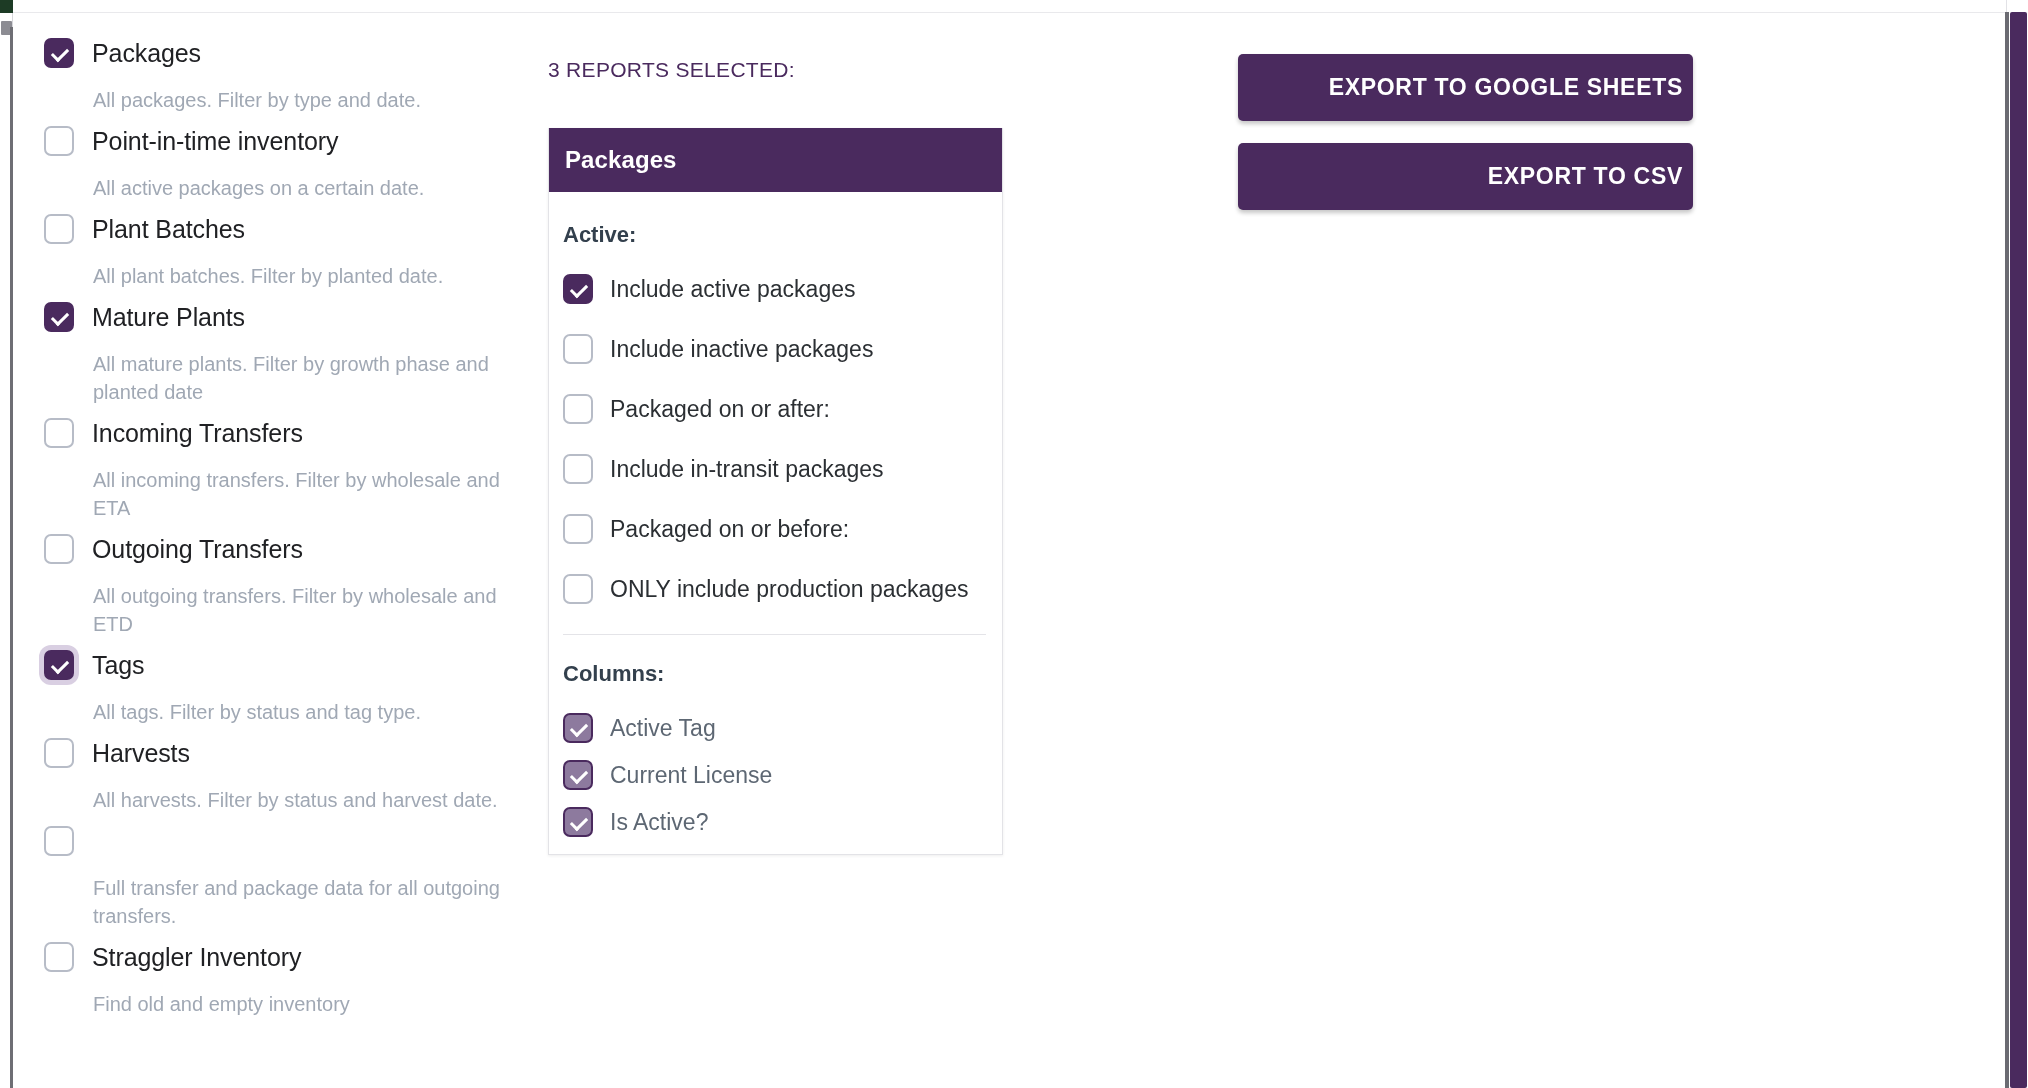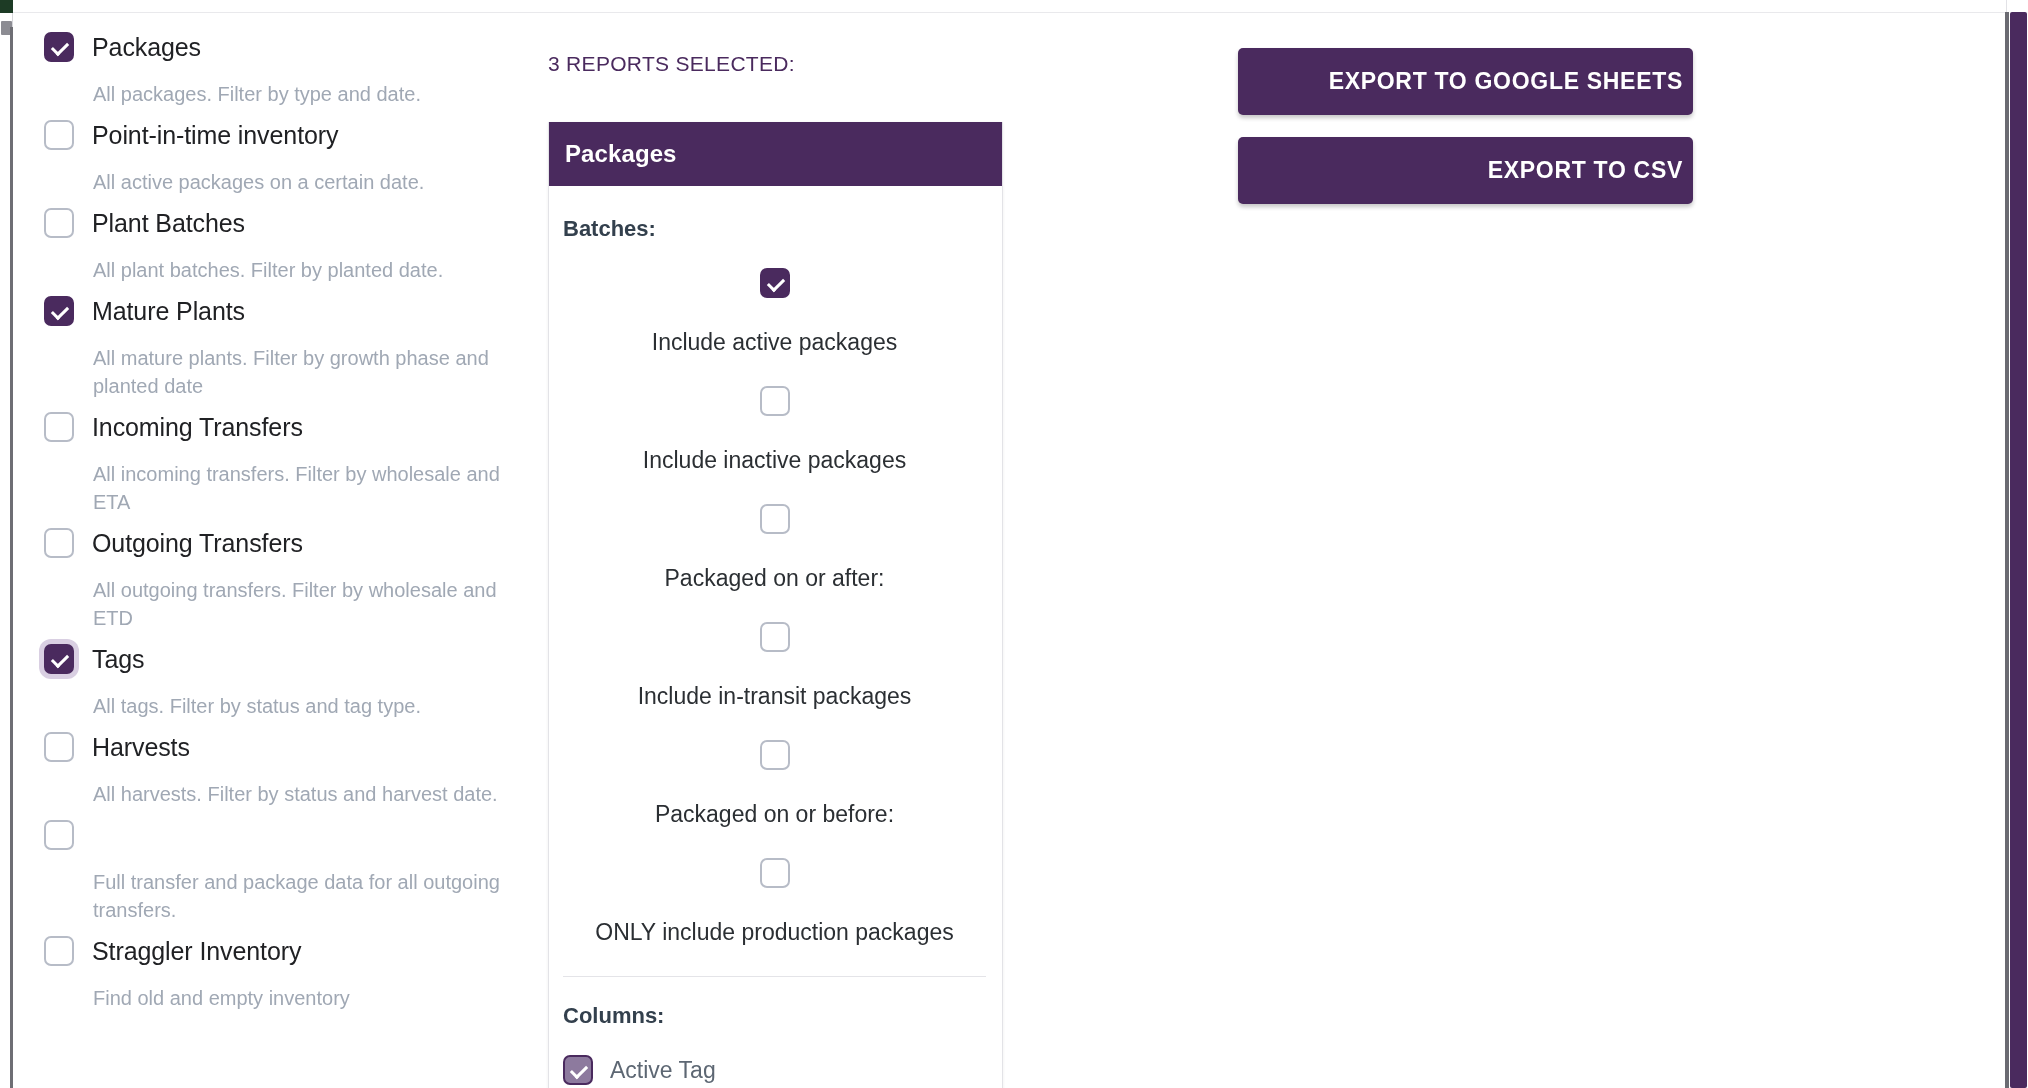--- a/index.html
+++ b/index.html
@@ -64,21 +64,21 @@
   }
   .right-inner-line {
     position: absolute; top: 12px; right: 19px;
     width: 4px; height: 1076px;
     background: #6b6b72;
   }
 
   
   .content {
     position: absolute;
-    top: 0; left: 14px;
+    top: 6px; left: 14px;
     width: 1992px; height: 1074px;
     display: flex;
     align-items: flex-start;
   }
 
   
   .sidebar {
     width: 534px;
     padding: 30px 0 0 30px;
     height: 1074px;
@@ -170,23 +170,22 @@
   .card-body { padding: 22px 16px 0 14px; }
   .section-head {
     font-size: 22px;
     font-weight: bold;
     color: #33404d;
     margin: 8px 0 26px 0;
   }
   .filter-row {
     display: flex;
     align-items: center;
-    gap: 31px;
+    gap: 17px;
     margin-bottom: 30px;
-    flex-direction: column;
   }
   .filter-label {
     font-size: 23px;
     color: #2b2f33;
   }
   .card-divider {
     height: 1px;
     background: #e4e4e8;
     margin: 16px 0 26px 0;
   }
@@ -331,21 +330,21 @@
           <div class="rep-desc">Find old and empty inventory</div>
         </div>
       </div>
 
     <div class="center">
       <div class="selected-title">3 REPORTS SELECTED:</div>
 
       <div class="report-card">
         <div class="card-header">Packages</div>
         <div class="card-body">
-          <div class="section-head">Batches:</div>
+          <div class="section-head">Active:</div>
           <div id="filters-list">
               <div class="filter-row">
                 <span class="cb checked"></span>
                 <span class="filter-label">Include active packages</span>
               </div>
               <div class="filter-row">
                 <span class="cb"></span>
                 <span class="filter-label">Include inactive packages</span>
               </div>
               <div class="filter-row">

